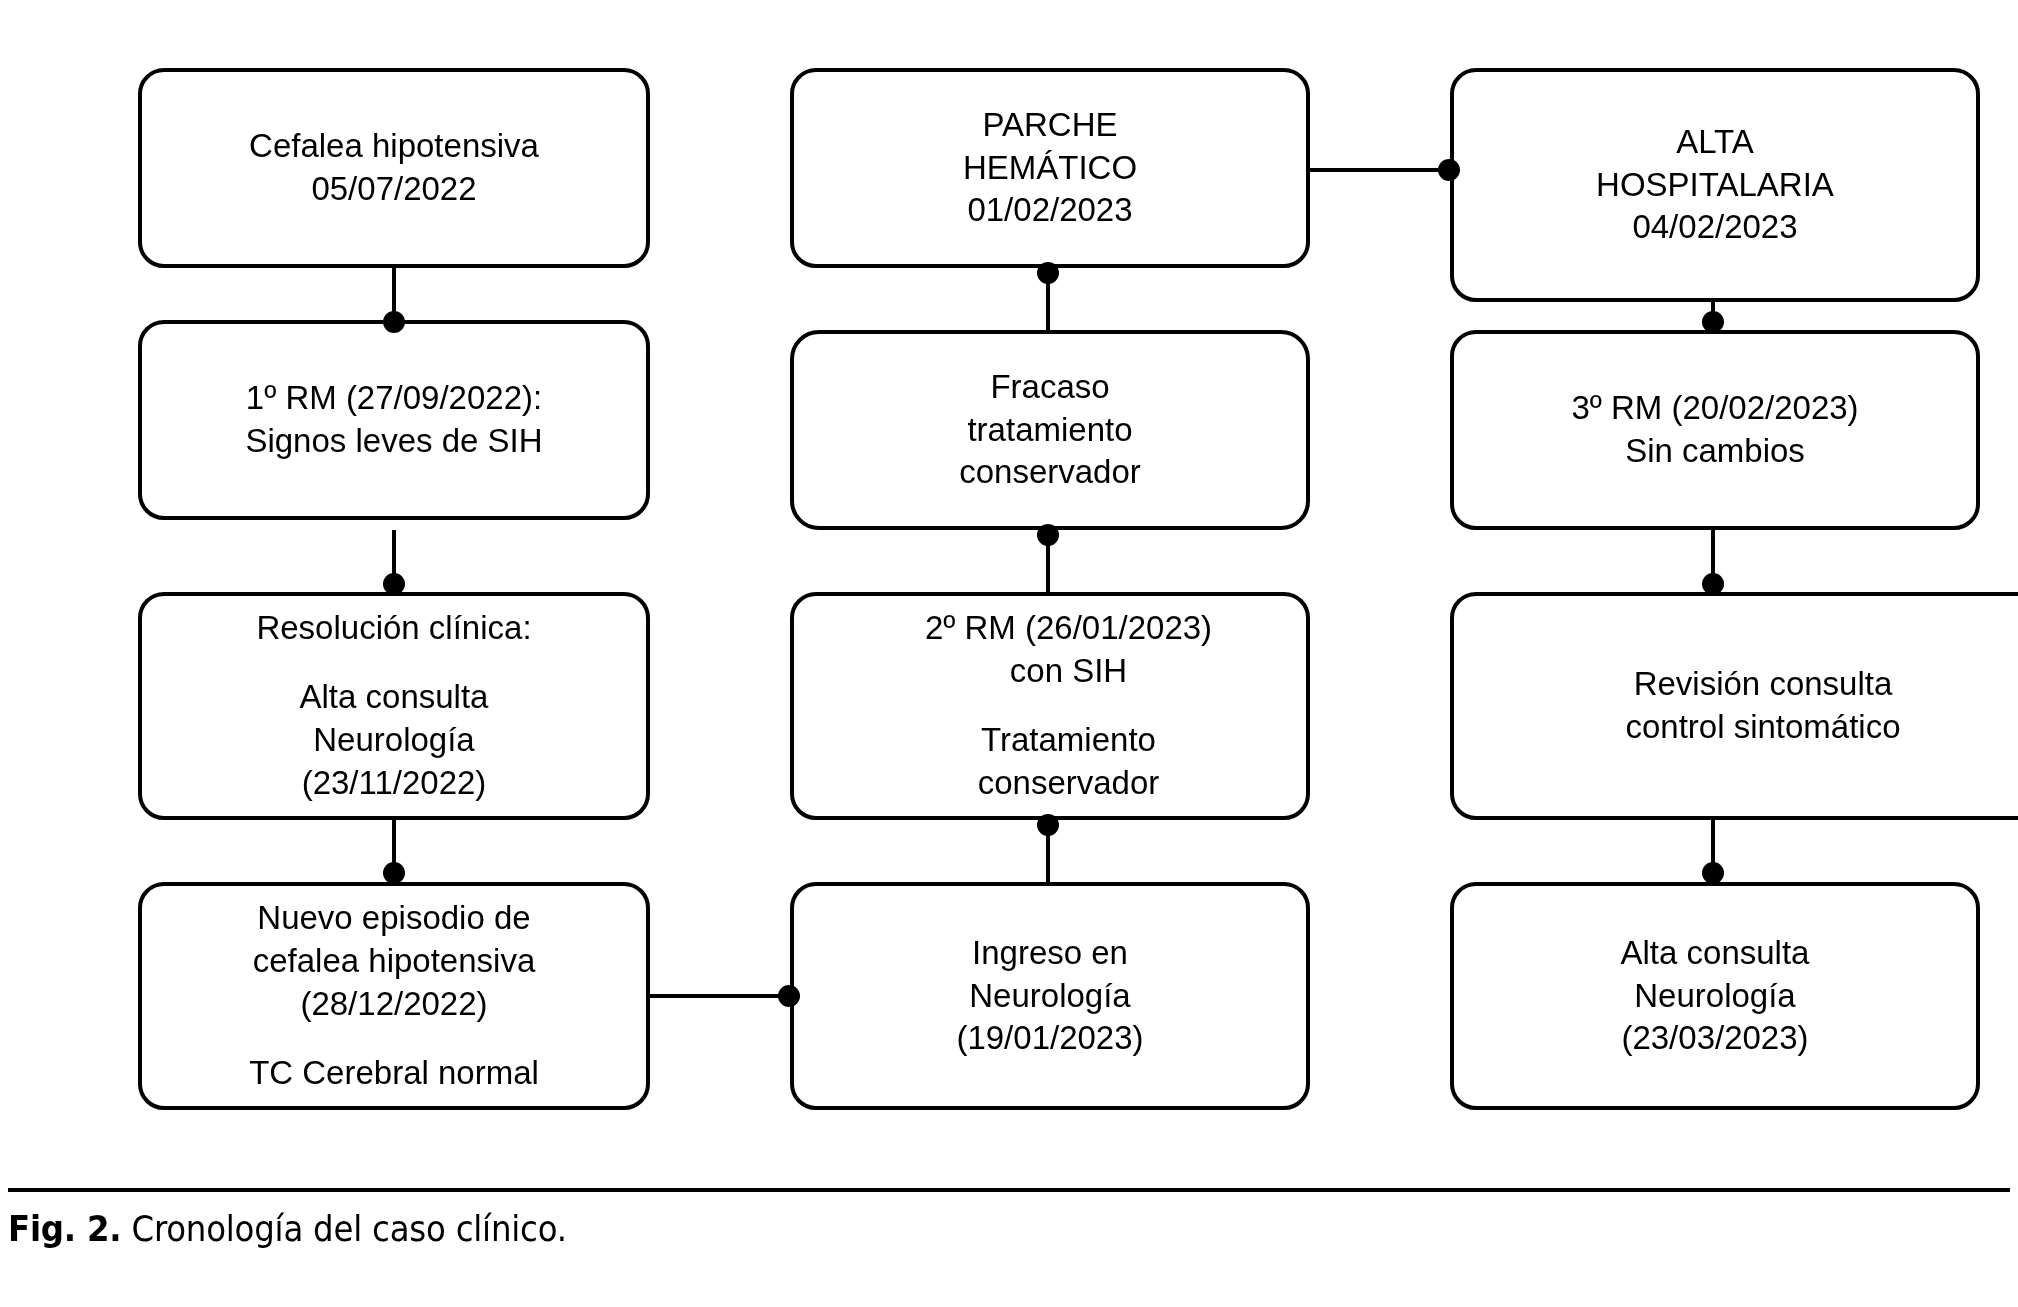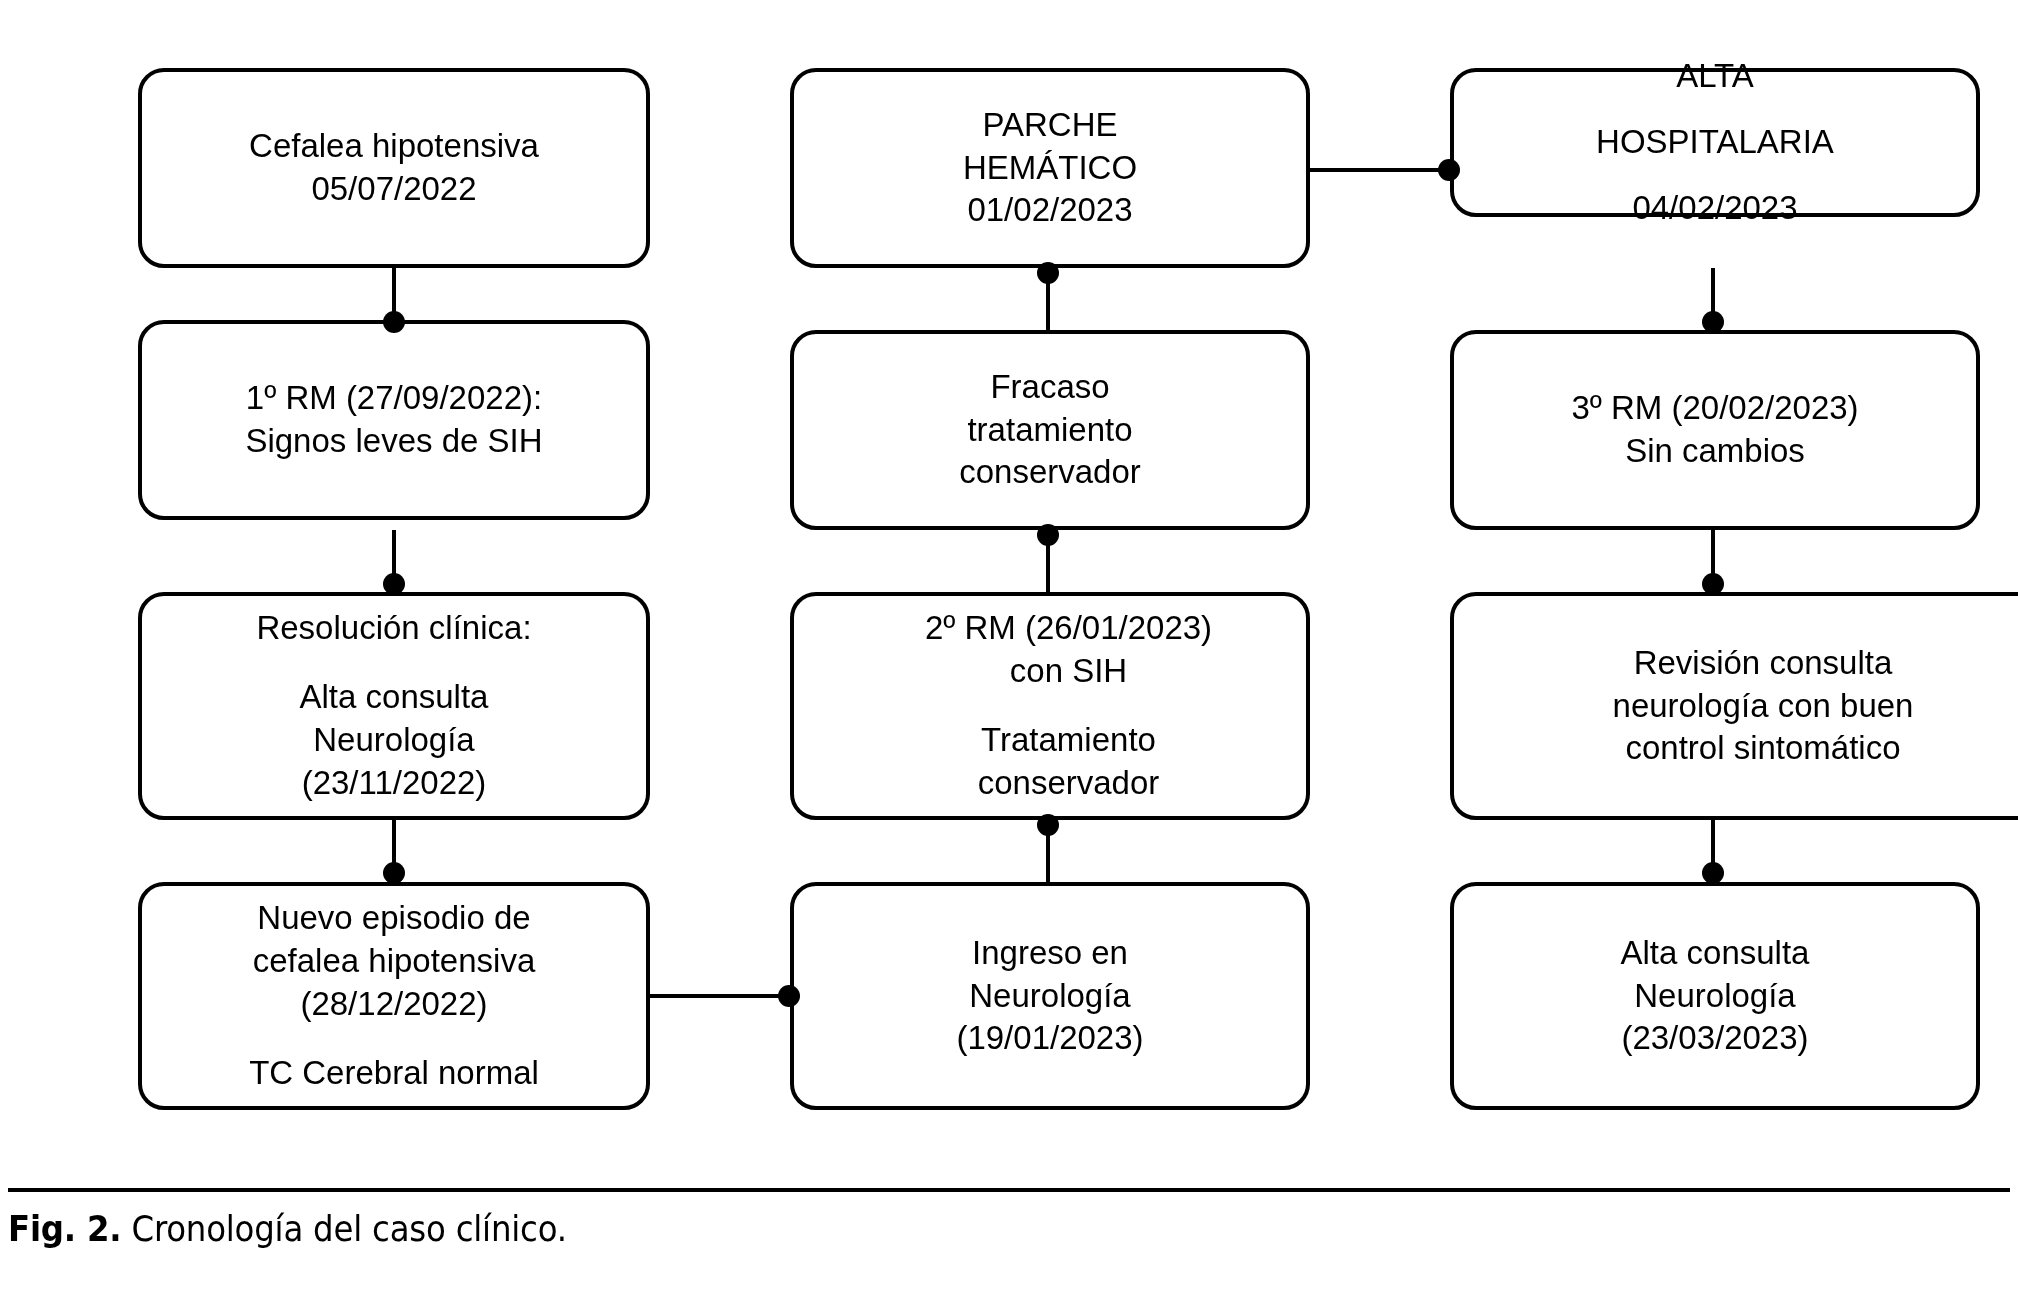--- a/index.html
+++ b/index.html
@@ -160,21 +160,21 @@
       <span class="ln">HEMÁTICO</span>
       <span class="ln">01/02/2023</span>
     </div>
 
     <div class="hline" style="left:1310px; top:168px; width:145px;"></div>
     <div class="dot" style="left:1438px; top:159px;"></div>
 
     <div class="vline" style="left:1046px; top:268px; height:72px;"></div>
     <div class="dot" style="left:1037px; top:262px;"></div>
 
-    <div class="node" style="left:790px; top:330px; width:520px; height:200px;">
+    <div class="node" style="left:790px; top:330px; width:520px; height:200px;border-radius:29px;">
       <span class="ln">Fracaso</span>
       <span class="ln">tratamiento</span>
       <span class="ln">conservador</span>
     </div>
 
     <div class="vline" style="left:1046px; top:530px; height:72px;"></div>
     <div class="dot" style="left:1037px; top:524px;"></div>
 
     <div class="node" style="left:790px; top:592px; width:520px; height:228px;padding-left:47px;">
       <span class="grp">
@@ -189,40 +189,39 @@
 
     <div class="vline" style="left:1046px; top:820px; height:62px;"></div>
     <div class="dot" style="left:1037px; top:814px;"></div>
 
     <div class="node" style="left:790px; top:882px; width:520px; height:228px;">
       <span class="ln">Ingreso en</span>
       <span class="ln">Neurología</span>
       <span class="ln">(19/01/2023)</span>
     </div>
 
-    <div class="node" style="left:1450px; top:68px; width:530px; height:149px;gap:23px;">
+    <div class="node" style="left:1450px; top:68px; width:530px; height:234px;">
       <span class="ln">ALTA</span>
       <span class="ln">HOSPITALARIA</span>
       <span class="ln">04/02/2023</span>
     </div>
 
     <div class="vline" style="left:1711px; top:268px; height:72px;"></div>
     <div class="dot" style="left:1702px; top:311px;"></div>
 
     <div class="node" style="left:1450px; top:330px; width:530px; height:200px;">
       <span class="ln">3º RM (20/02/2023)</span>
       <span class="ln">Sin cambios</span>
     </div>
 
     <div class="vline" style="left:1711px; top:530px; height:72px;"></div>
     <div class="dot" style="left:1702px; top:573px;"></div>
 
     <div class="node" style="left:1450px; top:592px; width:626px; height:228px;">
       <span class="ln">Revisión consulta</span>
-      <span class="ln">neurología con buen</span>
       <span class="ln">control sintomático</span>
     </div>
 
     <div class="vline" style="left:1711px; top:820px; height:62px;"></div>
     <div class="dot" style="left:1702px; top:862px;"></div>
 
     <div class="node" style="left:1450px; top:882px; width:530px; height:228px;">
       <span class="ln">Alta consulta</span>
       <span class="ln">Neurología</span>
       <span class="ln">(23/03/2023)</span>

